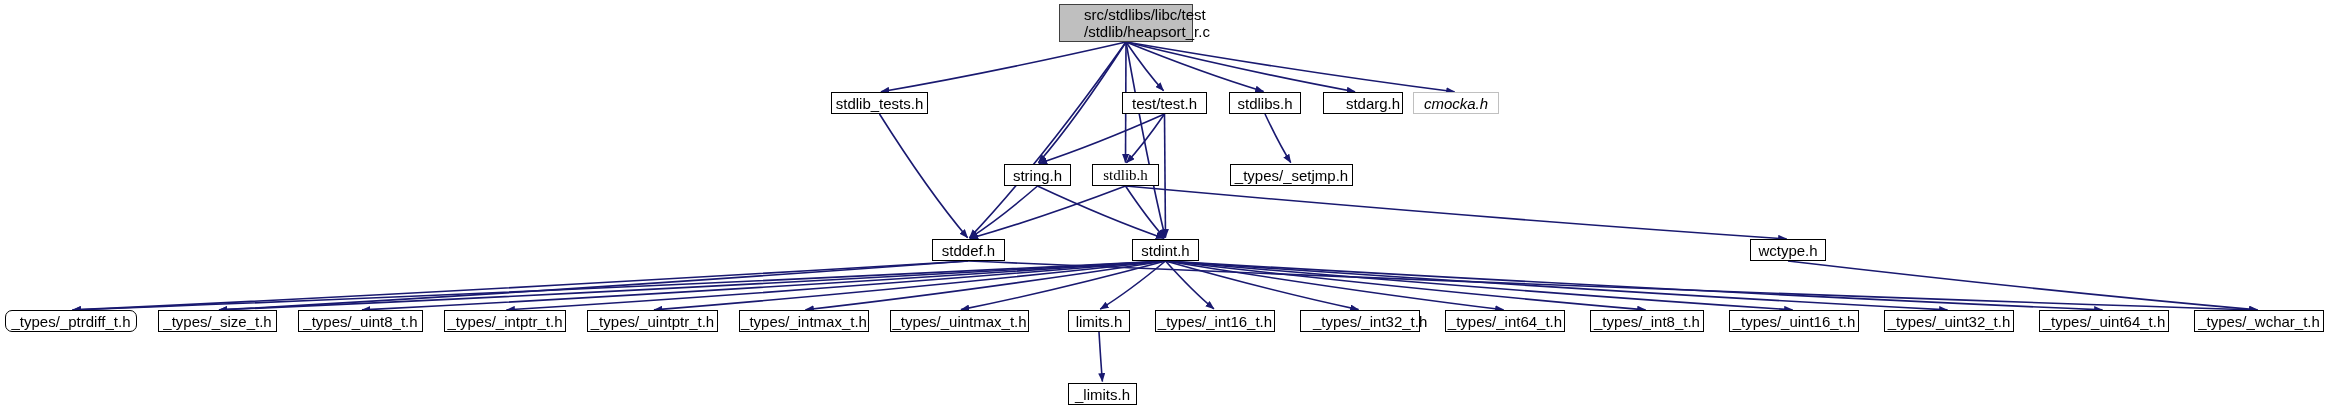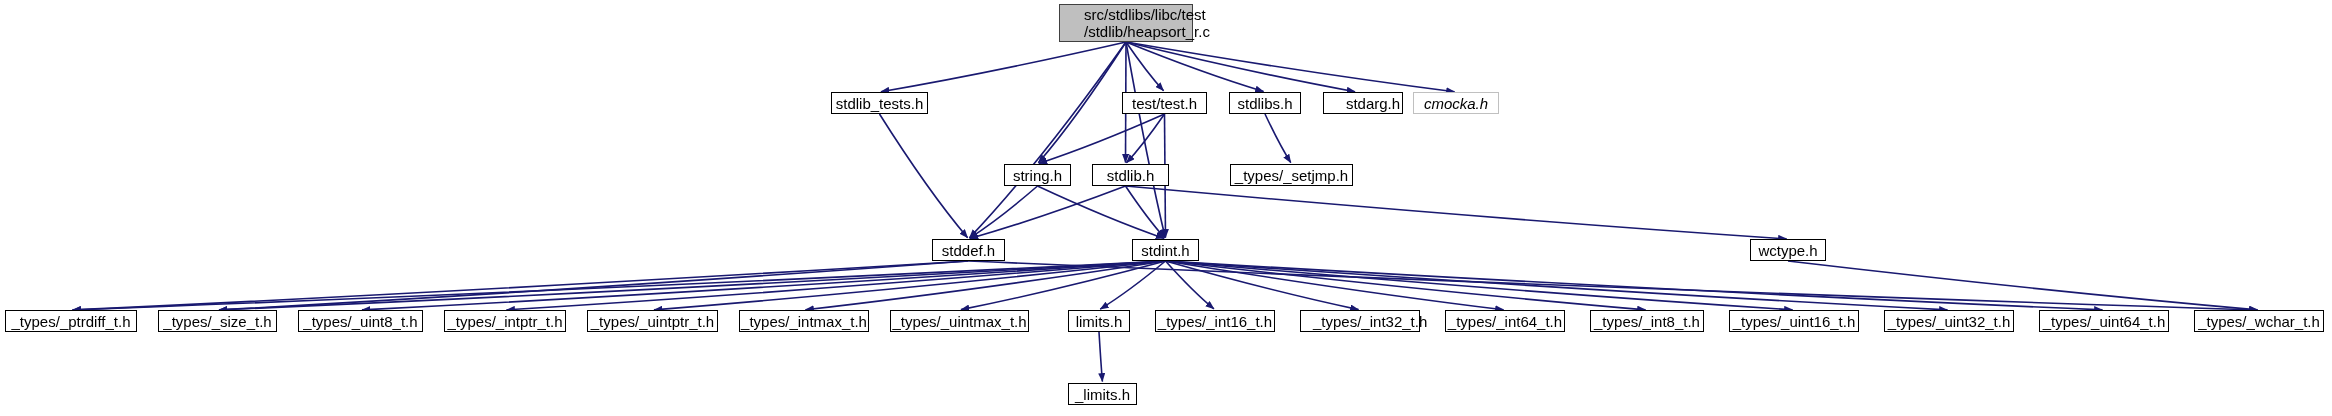--- a/index.html
+++ b/index.html
@@ -105,26 +105,26 @@
   </svg>
   <div id="nodes-layer">
       <div class="gnode root" style="left: 1059px; top: 4px; width: 134px; height: 38px;"><span class="label">src/stdlibs/libc/test
 /stdlib/heapsort_r.c</span></div>
       <div class="gnode" style="left: 831px; top: 92px; width: 97px; height: 22px;"><span class="label">stdlib_tests.h</span></div>
       <div class="gnode" style="left: 1122px; top: 92px; width: 85px; height: 22px;"><span class="label">test/test.h</span></div>
       <div class="gnode" style="left: 1229px; top: 92px; width: 72px; height: 22px;"><span class="label">stdlibs.h</span></div>
       <div class="gnode" style="left: 1323px; top: 92px; width: 80px; height: 22px; padding-left: 20px;"><span class="label">stdarg.h</span></div>
       <div class="gnode faded" style="left: 1413px; top: 92px; width: 86px; height: 22px; font-style: italic;"><span class="label">cmocka.h</span></div>
       <div class="gnode" style="left: 1004px; top: 164px; width: 67px; height: 22px;"><span class="label">string.h</span></div>
-      <div class="gnode" style="left: 1092px; top: 164px; width: 77px; height: 22px;"><span class="label">stdlib.h</span></div>
+      <div class="gnode" style="left: 1092px; top: 164px; width: 67px; height: 22px; font-family: Liberation Serif, serif;"><span class="label">stdlib.h</span></div>
       <div class="gnode" style="left: 1230px; top: 164px; width: 123px; height: 22px;"><span class="label">_types/_setjmp.h</span></div>
       <div class="gnode" style="left: 932px; top: 239px; width: 73px; height: 22px;"><span class="label">stddef.h</span></div>
       <div class="gnode" style="left: 1132px; top: 239px; width: 67px; height: 22px;"><span class="label">stdint.h</span></div>
       <div class="gnode" style="left: 1750px; top: 239px; width: 76px; height: 22px;"><span class="label">wctype.h</span></div>
-      <div class="gnode" style="left: 5px; top: 310px; width: 132px; height: 22px;"><span class="label">_types/_ptrdiff_t.h</span></div>
+      <div class="gnode" style="left: 5px; top: 310px; width: 132px; height: 22px; border-radius: 7px;"><span class="label">_types/_ptrdiff_t.h</span></div>
       <div class="gnode" style="left: 158px; top: 310px; width: 119px; height: 22px;"><span class="label">_types/_size_t.h</span></div>
       <div class="gnode" style="left: 298px; top: 310px; width: 125px; height: 22px;"><span class="label">_types/_uint8_t.h</span></div>
       <div class="gnode" style="left: 444px; top: 310px; width: 122px; height: 22px;"><span class="label">_types/_intptr_t.h</span></div>
       <div class="gnode" style="left: 587px; top: 310px; width: 131px; height: 22px;"><span class="label">_types/_uintptr_t.h</span></div>
       <div class="gnode" style="left: 739px; top: 310px; width: 130px; height: 22px;"><span class="label">_types/_intmax_t.h</span></div>
       <div class="gnode" style="left: 890px; top: 310px; width: 139px; height: 22px;"><span class="label">_types/_uintmax_t.h</span></div>
       <div class="gnode" style="left: 1068px; top: 310px; width: 62px; height: 22px;"><span class="label">limits.h</span></div>
       <div class="gnode" style="left: 1155px; top: 310px; width: 120px; height: 22px;"><span class="label">_types/_int16_t.h</span></div>
       <div class="gnode" style="left: 1300px; top: 310px; width: 120px; height: 22px; padding-left: 12px;"><span class="label">_types/_int32_t.h</span></div>
       <div class="gnode" style="left: 1445px; top: 310px; width: 120px; height: 22px;"><span class="label">_types/_int64_t.h</span></div>

